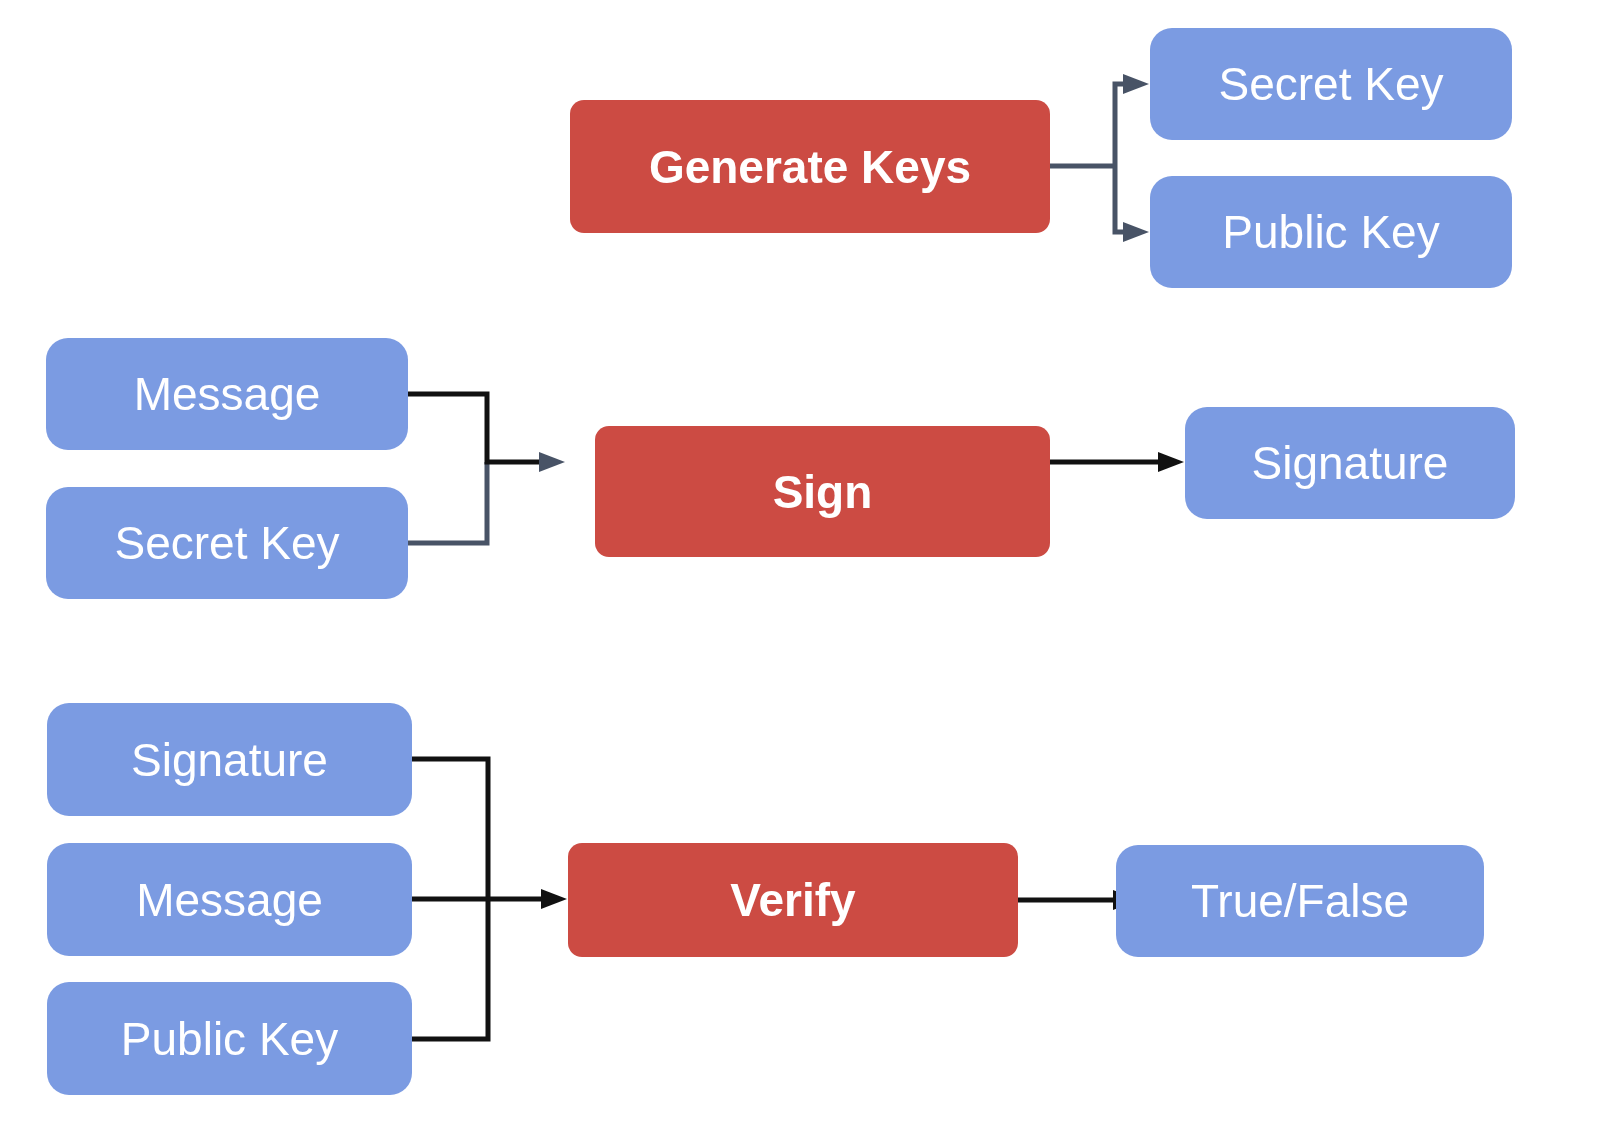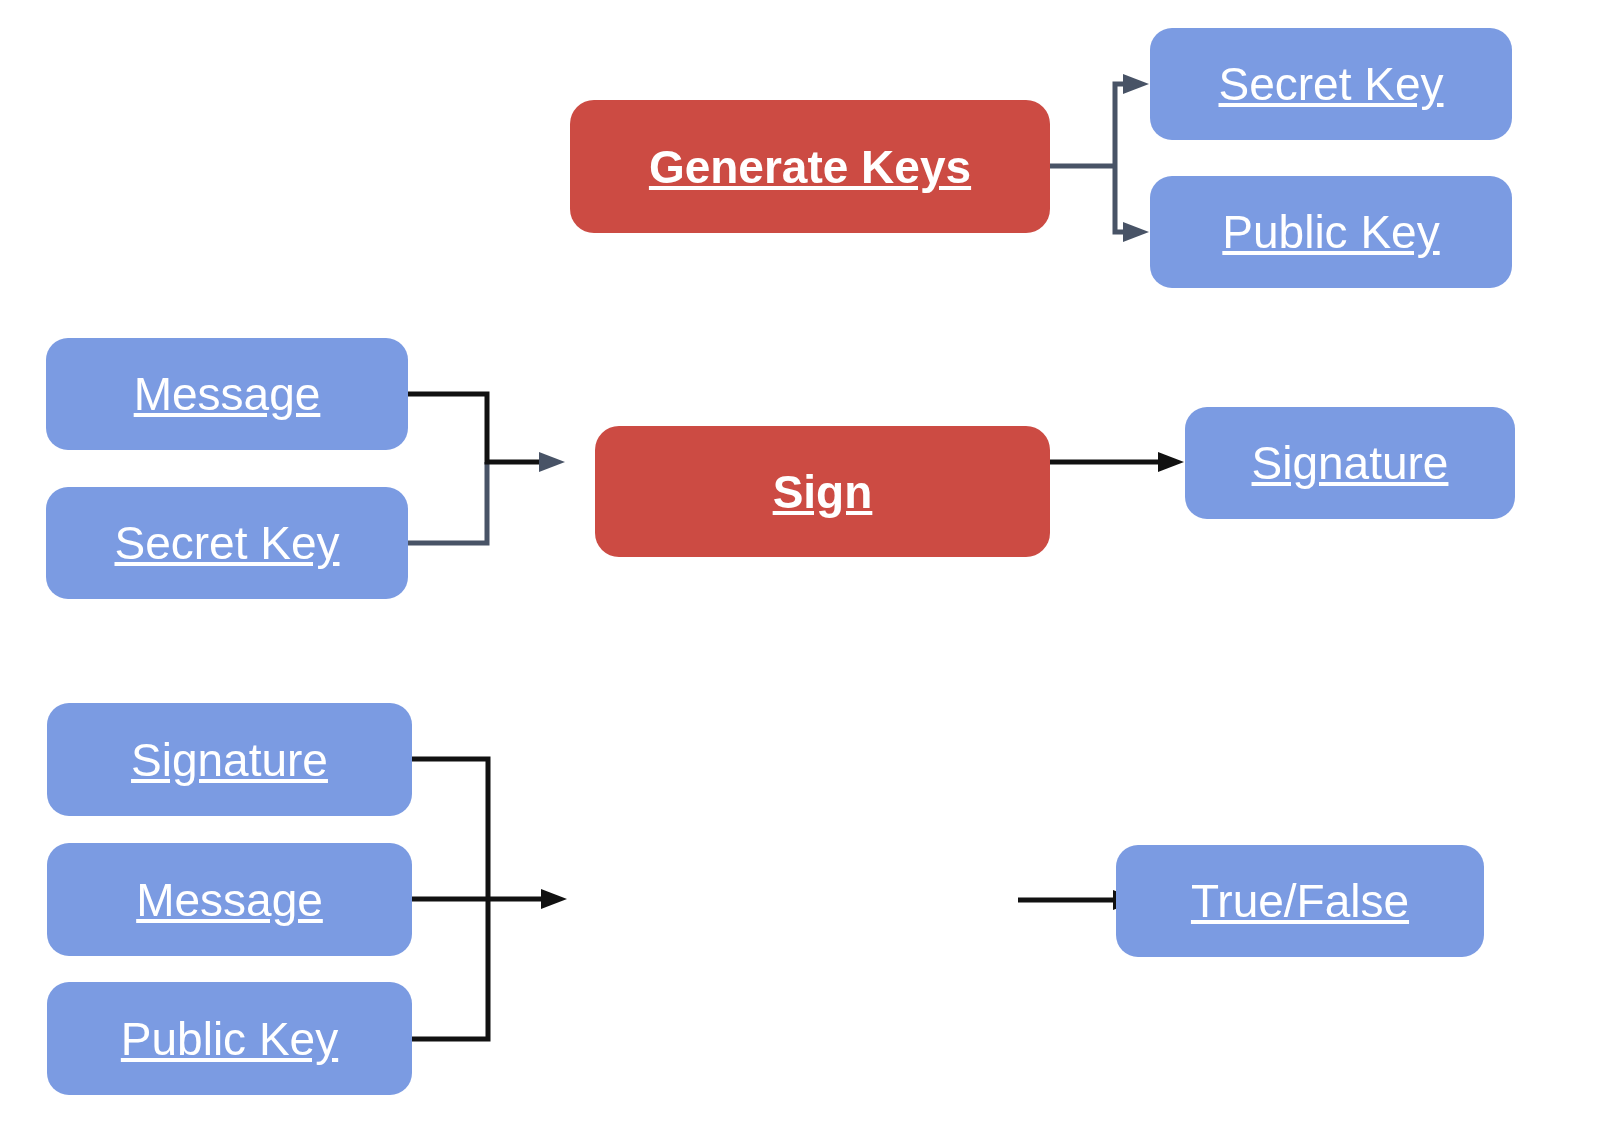--- a/index.html
+++ b/index.html
@@ -27,31 +27,30 @@
   }
   .node {
     position: absolute;
     display: flex;
     align-items: center;
     justify-content: center;
     text-align: left;
     color: var(--text, #ffffff);
     box-sizing: border-box;
     white-space: nowrap;
-    text-decoration: underline;
   }
   .node.io {
     background: var(--io-fill, #7b9be2);
     border-radius: 22px;
     font-size: 46px;
     font-weight: 400;
   }
   .node.op {
     background: var(--op-fill, #cc4b43);
-    border-radius: 24px;
+    border-radius: 14px;
     font-size: 46px;
     font-weight: 700;
   }
   .edge-black {
     stroke: var(--edge-black, #111111);
     stroke-width: 5;
     fill: none;
   }
   .edge-slate {
     stroke: var(--edge-slate, #485366);
@@ -96,15 +95,16 @@
   <div class="node io" style="left:1150px; top:176px; width:362px; height:112px;">Public Key</div>
 
   <div class="node io" style="left:46px; top:338px; width:362px; height:112px;">Message</div>
   <div class="node io" style="left:46px; top:487px; width:362px; height:112px;">Secret Key</div>
   <div class="node op" style="left:595px; top:397px; width:455px; height:131px;margin-top:29px;">Sign</div>
   <div class="node io" style="left:1185px; top:407px; width:330px; height:112px;">Signature</div>
 
   <div class="node io" style="left:47px; top:703px; width:365px; height:113px;">Signature</div>
   <div class="node io" style="left:47px; top:843px; width:365px; height:113px;">Message</div>
   <div class="node io" style="left:47px; top:982px; width:365px; height:113px;">Public Key</div>
+  <div class="node op" style="left:568px; top:843px; width:450px; height:114px;">Verify</div>
   <div class="node io" style="left:1116px; top:845px; width:368px; height:112px;">True/False</div>
 
 </div>
 
 </body></html>

